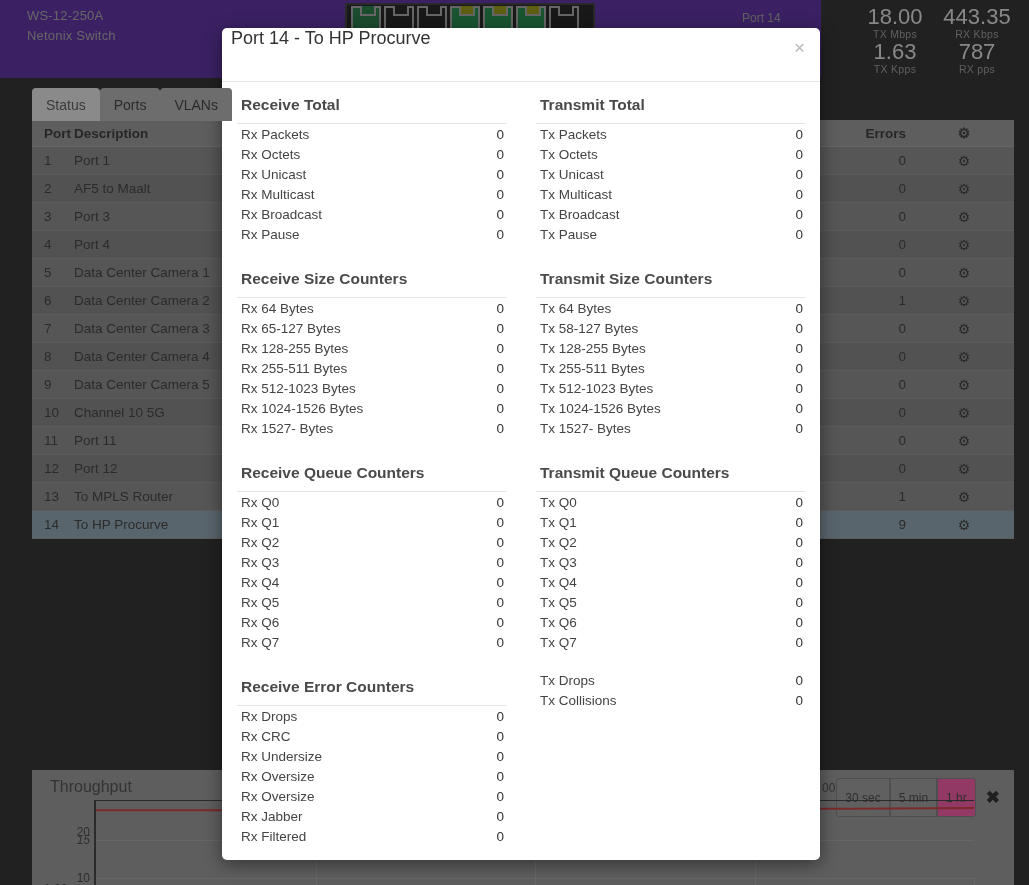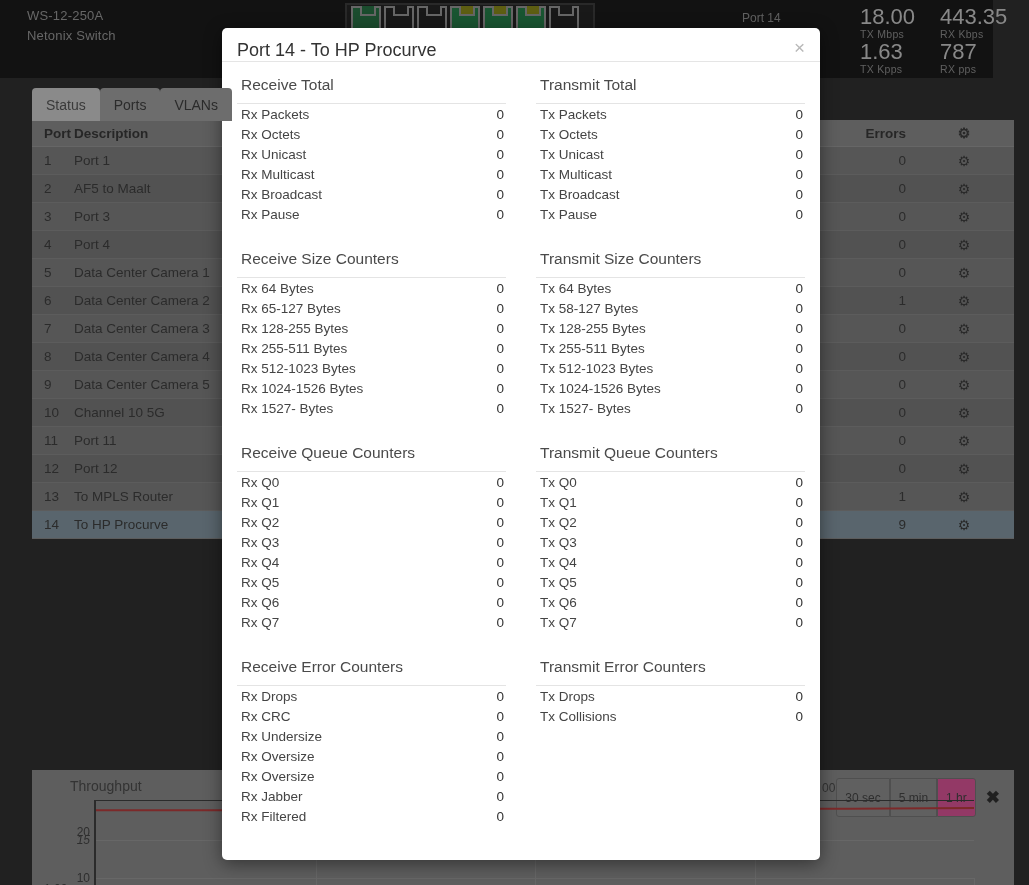--- a/index.html
+++ b/index.html
@@ -8,37 +8,37 @@
     width:1029px; height:885px;
     background:#1c1c1c;
     font-family:"Liberation Sans", sans-serif;
     overflow:hidden;
     position:relative;
   }
 
   
   #page { position:absolute; inset:0; }
 
-  .topbar { position:absolute; left:0; top:0; width:993px; height:78px; background:#000000; }
+  .topbar { position:absolute; left:0; top:0; width:821px; height:78px; background:#4c1d95; }
   .dev-name { position:absolute; left:27px; top:8px; font-size:13px; color:#9a9a9a; letter-spacing:.2px; }
   .dev-sub  { position:absolute; left:27px; top:28px; font-size:13px; color:#9a9a9a; letter-spacing:.2px; }
 
   .portmap { position:absolute; left:345px; top:3px; width:250px; height:32px;
              background:#0d0d0d; border:2px solid #2a2a2a; display:flex; align-items:flex-end; padding:3px 4px; gap:3px; }
   .jack { width:30px; height:24px; position:relative; background:#0b0b0b; border:2px solid #9a9a9a; }
   .jack::after{ content:""; position:absolute; left:7px; top:-2px; width:12px; height:8px; background:#0d0d0d;
                 border-left:2px solid #9a9a9a; border-right:2px solid #9a9a9a; border-bottom:2px solid #9a9a9a;}
   .jack.green { background:#116b33; border-color:#9a9a9a; }
   .jack.green::after{ background:#116b33; }
   .jack.active { background:#0d7a3a; }
   .jack.active::after { background:#8a8a00; }
 
   .portlabel { position:absolute; left:742px; top:11px; font-size:12px; color:#8f8f8f; }
 
-  .statblock { position:absolute; top:5px; text-align:left; }
+  .statblock { position:absolute; top:5px; text-align:center; }
   .statnum { font-size:22px; color:#d8d8d8; line-height:1.05; font-weight:400; }
   .statlbl { font-size:10.5px; color:#8d8d8d; letter-spacing:.3px; }
   #stat-tx { left:860px; width:70px; }
   #stat-rx { left:940px; width:74px; }
 
   
   .tabs { position:absolute; left:32px; top:88px; display:flex; gap:0; z-index:2;}
   .tab { height:33px; padding:0 14px; display:flex; align-items:center; font-size:14px;
          background:#6d6d6d; color:#2b2b2b; border-radius:4px 4px 0 0; }
   .tab.active { background:#8a8a8a; color:#3a3a3a; }
@@ -59,21 +59,21 @@
   .grow.sel { background:#8198a6; }
   .c-port { width:42px; padding-left:12px; }
   .c-desc { width:345px; }
   .c-pk   { width:420px; text-align:right; padding-right:24px; }
   .c-err  { width:95px; text-align:right; padding-right:28px; }
   .c-gear { width:60px; text-align:center; }
   .gear { font-size:14px; color:#2a2a2a; }
 
   
   .chartwrap { position:absolute; left:32px; top:770px; width:982px; height:115px; background:#8a8a8a; }
-  .chart-title { position:absolute; left:18px; top:8px; font-size:14px; color:#3c3c3c;margin-left:20px; }
+  .chart-title { position:absolute; left:18px; top:8px; font-size:16px; color:#3c3c3c; }
   .chart-ctrls { position:absolute; right:14px; top:8px; display:flex; align-items:center; gap:0; }
   .seg { height:39px; padding:0 8px; font-size:12px; display:flex; align-items:center;
          background:#8f8f8f; border:1px solid #707070; color:#333; }
   .seg.on { background:#ec4899; }
   .seg:first-child { border-radius:3px 0 0 3px; }
   .seg:nth-child(3) { border-radius:0 3px 3px 0; }
   .xclose { margin-left:10px; font-size:17px; font-weight:bold; color:#1a1a1a; line-height:1; }
   .ppslbl { position:absolute; right:156px; top:11px; font-size:12px; color:#3c3c3c; }
 
   .plot { position:absolute; left:62px; top:30px; width:880px; height:78px;
@@ -82,28 +82,28 @@
   .vgrid { position:absolute; top:0; bottom:0; width:1px; background:#9c9c9c; }
   .hgrid { position:absolute; left:0; right:0; height:1px; background:#9c9c9c; }
   .plot2 { position:absolute; left:62px; top:108px; width:880px; height:60px; border-left:2px solid #2e2e2e;}
   .y2 { position:absolute; left:12px; top:112px; font-size:12px; color:#333; }
 
   #dim { position:absolute; inset:0; background:rgba(40,40,40,0.45); }
 
   
   #modal { position:absolute; left:222px; top:28px; width:598px; height:832px;
            background:#fff; border-radius:5px; box-shadow:0 4px 18px rgba(0,0,0,.45); overflow:hidden; }
-  .m-head { height:34px; border-bottom:1px solid #e5e5e5; display:flex; align-items:flex-end;
-            padding:0 15px; position:relative; }
+  .m-head { height:54px; border-bottom:1px solid #e5e5e5; display:flex; align-items:flex-start;
+            padding:0 9px; position:relative; }
   .m-title { font-size:18px; color:#333; font-weight:400; }
   .m-close { position:absolute; right:15px; top:10px; font-size:19px; color:#b8b8b8; line-height:1; }
 
   .m-body { display:flex; padding:14px 0 0 0; }
   .col { width:299px; padding:0 15px; }
-  .sec-title { font-size:15.5px; color:#4a4a4a; padding:8px 0 9px 4px; border-bottom:1px solid #e4e4e4; }
+  .sec-title { font-size:15.5px; color:#4a4a4a; padding:8px 0 9px 4px; border-bottom:1px solid #e4e4e4;font-weight:bold; }
   .kv { display:flex; justify-content:space-between; font-size:13.5px; color:#444;
         padding:2.5px 2px 2.5px 4px; }
   .kv .v { color:#333; }
   .sec { margin-bottom:18px; }
   .sec:first-child .sec-title { padding-top:0; }
 </style>
 </head>
 <body>
 
 <div id="page">
@@ -507,21 +507,20 @@
           <div class="kv">
             <span class="k">Tx Q6</span>
             <span class="v">0</span>
           </div>
           <div class="kv">
             <span class="k">Tx Q7</span>
             <span class="v">0</span>
           </div>
         </div>
         <div class="sec">
-          <div class="sec-title">Transmit Error Counters</div>
           <div class="kv">
             <span class="k">Tx Drops</span>
             <span class="v">0</span>
           </div>
           <div class="kv">
             <span class="k">Tx Collisions</span>
             <span class="v">0</span>
           </div>
         </div>
       </div>

